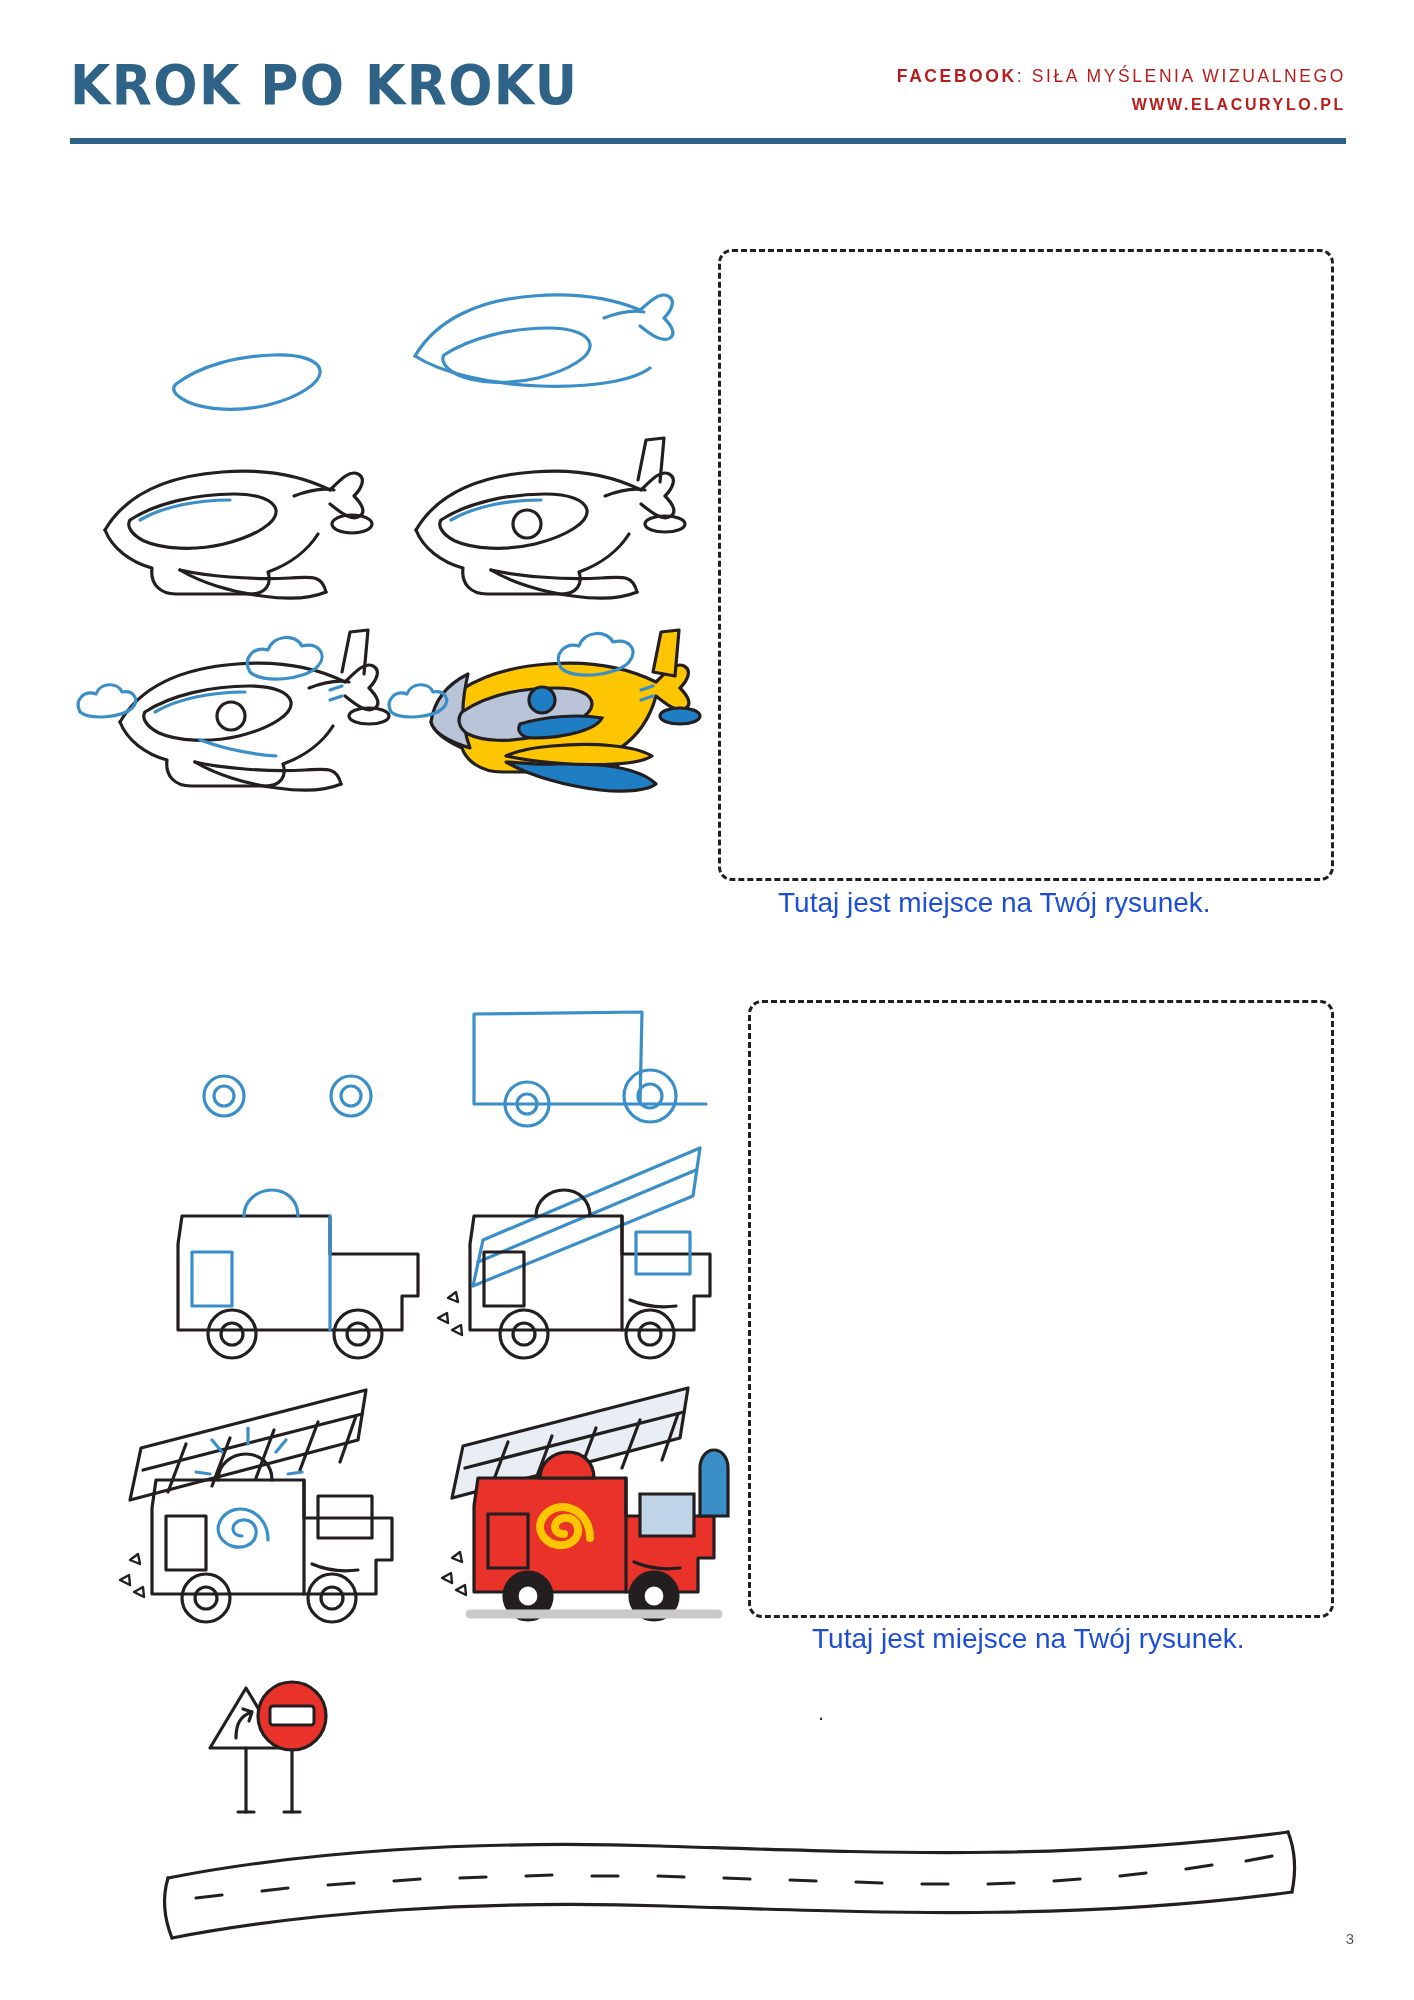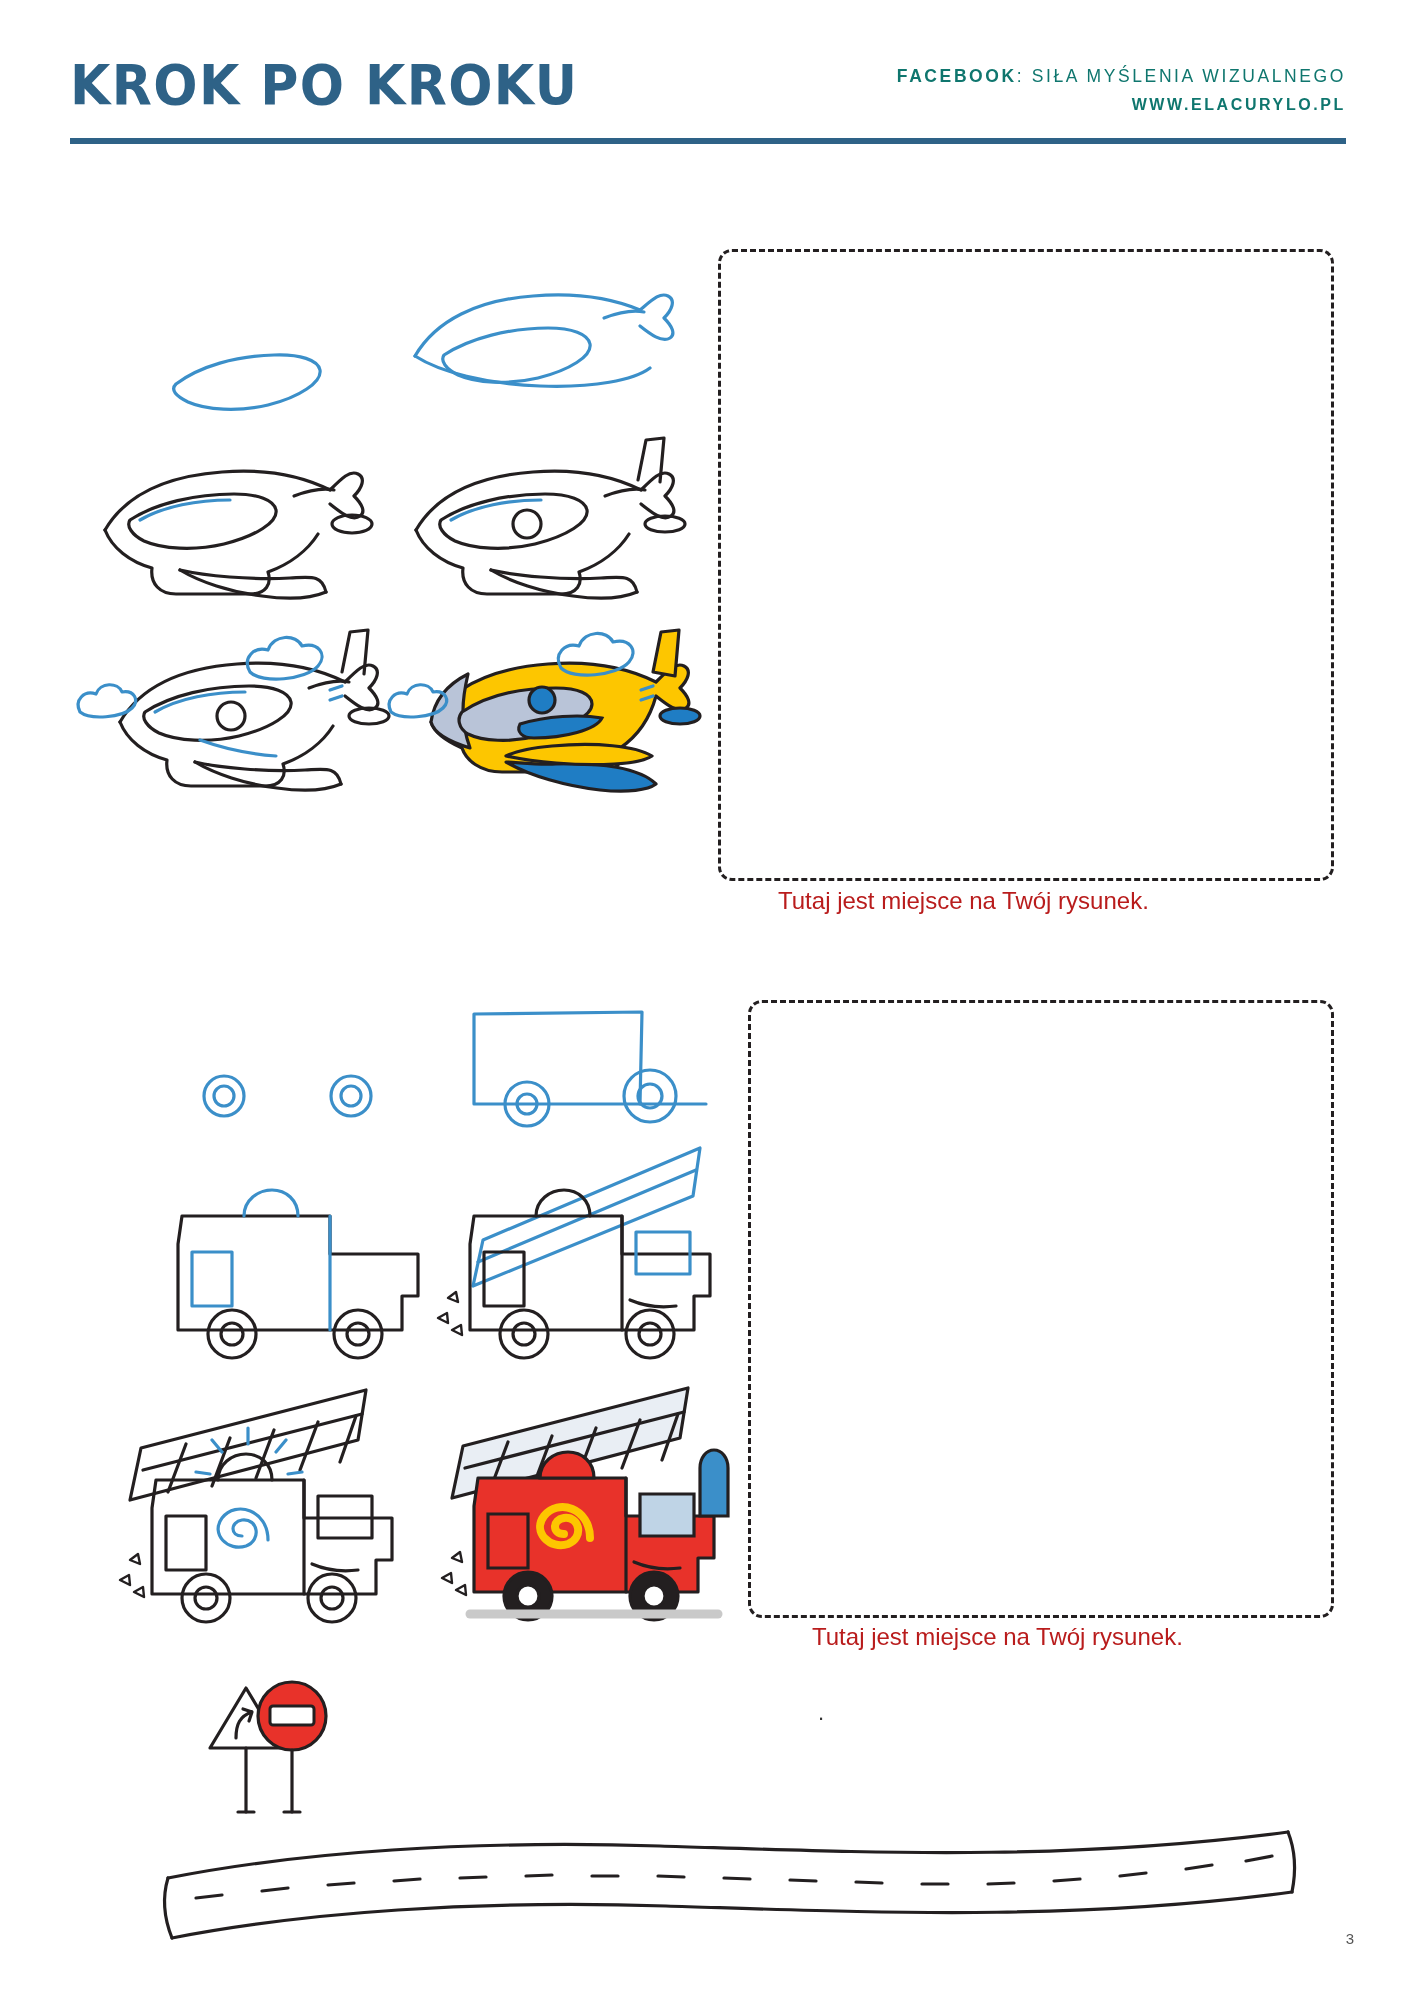--- a/index.html
+++ b/index.html
@@ -34,21 +34,21 @@
     font-family: "DejaVu Sans", sans-serif;
     transform: scaleX(0.93);
     transform-origin: left top;
     white-space: nowrap;
   }
   .header-links {
     position: absolute;
     right: 0;
     top: 14px;
     text-align: right;
-    color: #0f766e;
+    color: #b91c1c;
   }
   .header-line1 {
     font-size: 17.5px;
     letter-spacing: 2.6px;
     font-weight: bold;
     white-space: nowrap;
   }
   .header-line1 .thin {
     font-weight: normal;
   }
@@ -70,22 +70,22 @@
 
   
   .dashbox {
     position: absolute;
     border: 3px dashed #231f20;
     border-radius: 14px;
     background: transparent;
   }
   .caption {
     position: absolute;
-    font-size: 24px;
-    color: #b91c1c;
+    font-size: 28px;
+    color: #1d4ed8;
     white-space: nowrap;
   }
 
   .svg-layer {
     position: absolute;
     left: 0;
     top: 0;
     width: 1414px;
     height: 2000px;
     pointer-events: none;

